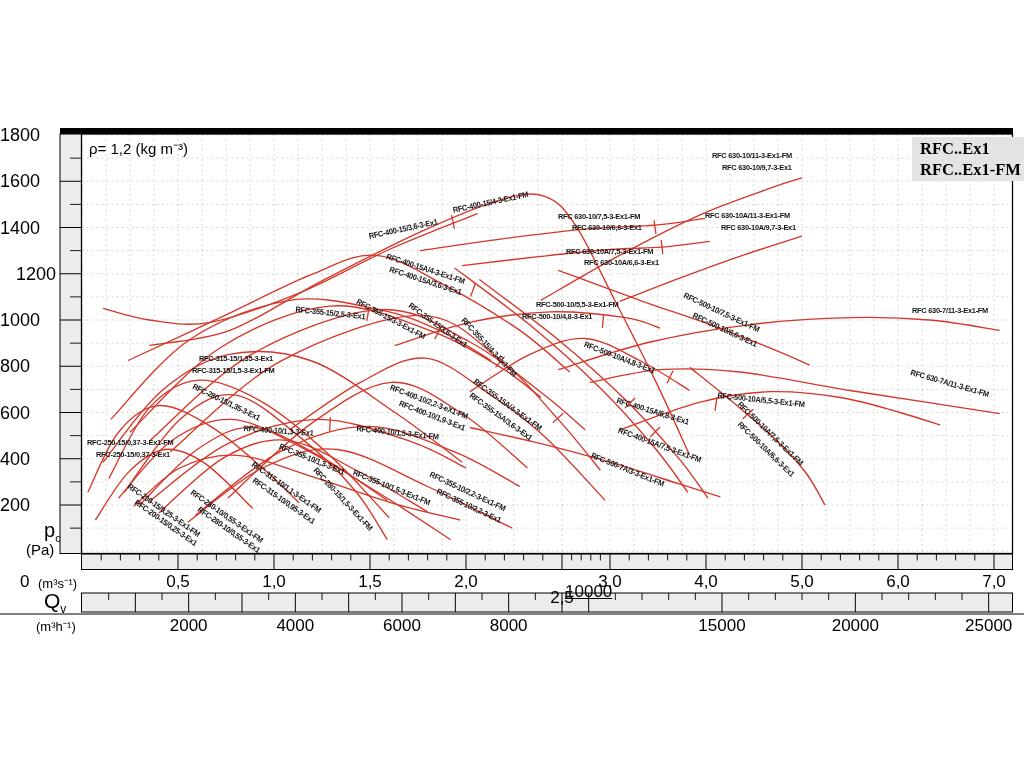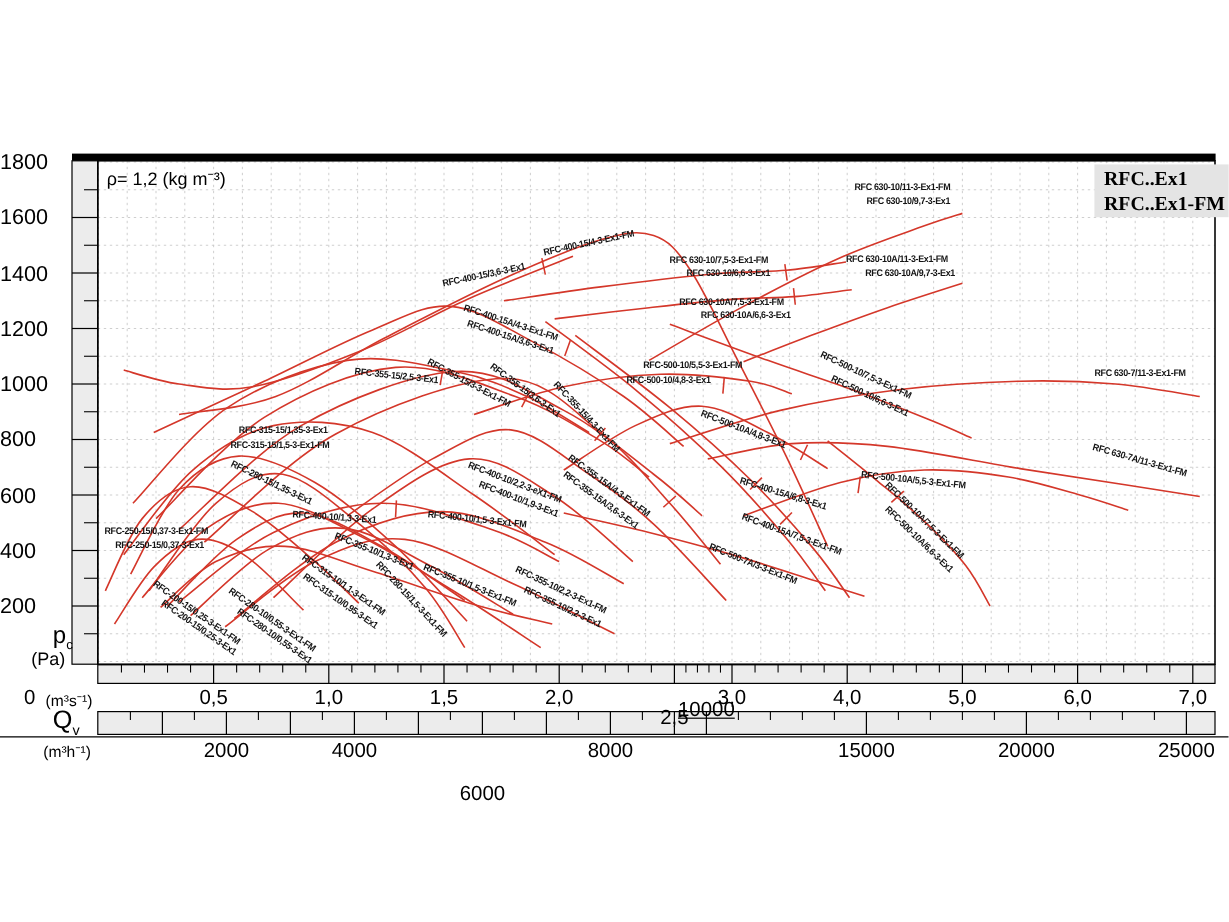--- a/index.html
+++ b/index.html
@@ -253,21 +253,21 @@
 
   <div class="legend-box">
     <div>RFC..Ex1</div>
     <div>RFC..Ex1-FM</div>
   </div>
 
   <div id="y-labels">
       <div class="ynum" style="top: 125px;">1800</div>
       <div class="ynum" style="top: 171.25px;">1600</div>
       <div class="ynum" style="top: 217.5px;">1400</div>
-      <div class="ynum" style="top: 263.75px;">1200</div>
+      <div class="ynum" style="top: 263.75px; padding-left: 16px;">1200</div>
       <div class="ynum" style="top: 310px;">1000</div>
       <div class="ynum" style="top: 356.25px;">800</div>
       <div class="ynum" style="top: 402.5px;">600</div>
       <div class="ynum" style="top: 448.75px;">400</div>
       <div class="ynum" style="top: 495px;">200</div>
     </div>
 
   <div class="abs axis-symbol" style="left:44px;top:519px;text-align:center;">
     <span>p</span><sub>c</sub>
   </div>
@@ -288,21 +288,21 @@
       <div class="xnum" style="left: 994px; top: 572px;">7,0</div>
     </div>
 
   <div class="abs" style="left:44px;top:589px;font-size:21px;">
     <span>Q</span><sub style="font-size:12px;">v</sub>
   </div>
   <div class="unit-small" style="left:36px;top:617px;">(m³h⁻¹)</div>
   <div id="x2-labels">
       <div class="xnum" style="left: 188.667px; top: 616px;">2000</div>
       <div class="xnum" style="left: 295.333px; top: 616px;">4000</div>
-      <div class="xnum" style="left: 402px; top: 616px; margin-top: 36px;">6000</div>
+      <div class="xnum" style="left: 402px; top: 616px;">6000</div>
       <div class="xnum" style="left: 508.667px; top: 616px;">8000</div>
       <div class="xnum" style="left: 588.667px; top: 582px; text-decoration: underline;">10000</div>
       <div class="xnum" style="left: 722px; top: 616px;">15000</div>
       <div class="xnum" style="left: 855.333px; top: 616px;">20000</div>
       <div class="xnum" style="left: 988.667px; top: 616px;">25000</div>
     </div>
 
   <div id="curve-labels">
       <div class="curve-label" style="left: 368px; top: 232px; transform: rotate(-12deg) scaleX(0.93);">RFC-400-15/3,6-3-Ex1</div>
       <div class="curve-label" style="left: 452px; top: 206px; transform: rotate(-12deg) scaleX(0.93);">RFC-400-15/4-3-Ex1-FM</div>

